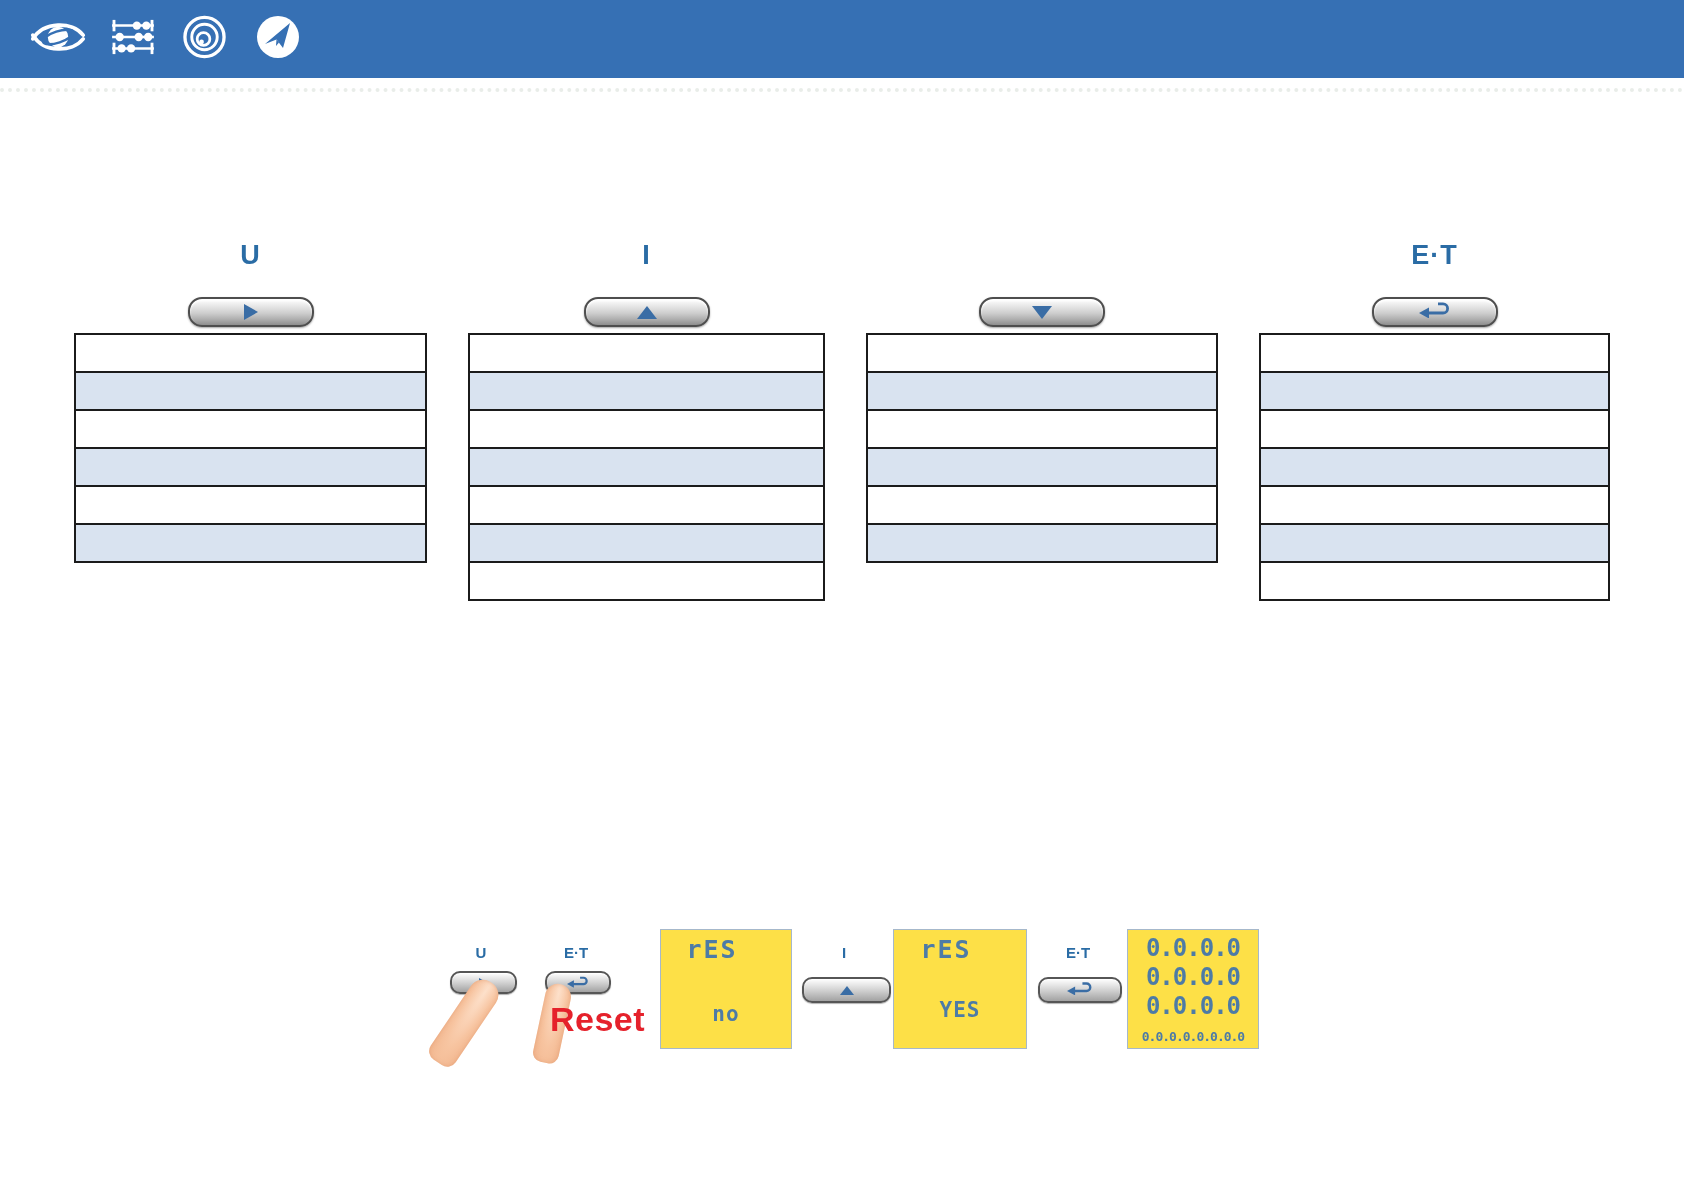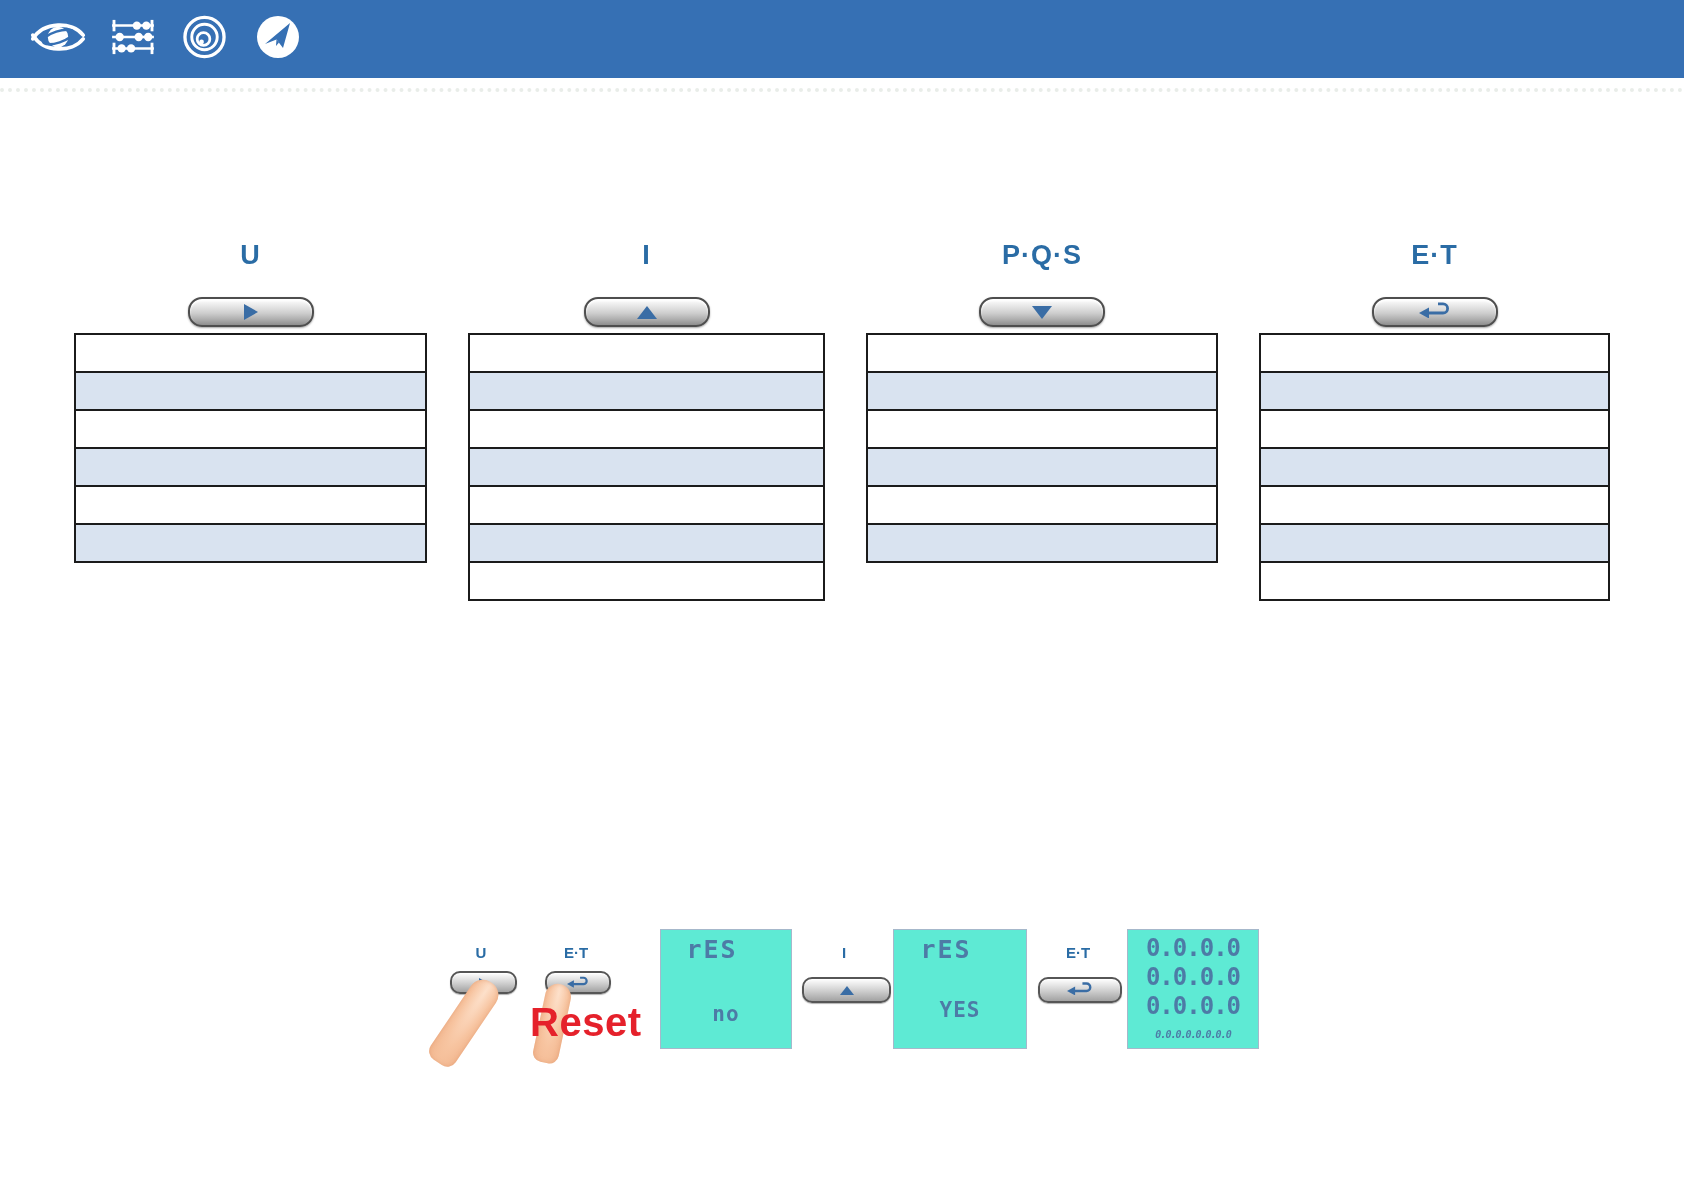--- a/index.html
+++ b/index.html
@@ -38,30 +38,30 @@
   
   .mini-label{position:absolute;width:60px;text-align:center;font-size:15px;font-weight:bold;
               color:#2a6ca5;}
   .mini-pill{position:absolute;border-radius:10px;
         background:linear-gradient(180deg,#ffffff 0%,#e9e9e9 25%,#c9c9c9 60%,#a2a2a2 100%);
         border:2px solid #565656;box-shadow:0 1px 1px rgba(0,0,0,.3), inset 0 1px 1px rgba(255,255,255,.9);
         display:flex;align-items:center;justify-content:center;cursor:pointer;}
   .finger{position:absolute;border-radius:14px 14px 10px 10px;
           background:radial-gradient(ellipse at 50% 12%, #fde0ca 0%, #f7c4a0 55%, #f1b48c 100%);
           box-shadow:inset 0 0 4px rgba(222,148,104,.55);}
-  .reset-txt{position:absolute;font-size:40px;font-weight:bold;color:#e5212b;letter-spacing:0.5px;}
-
-  .lcd{position:absolute;top:929px;height:118px;background:#5eead4;border:1px solid #a6b8cb;}
+  .reset-txt{position:absolute;font-size:34px;font-weight:bold;color:#e5212b;letter-spacing:0.5px;margin-left:20px;}
+
+  .lcd{position:absolute;top:929px;height:118px;background:#fde047;border:1px solid #a6b8cb;}
   .lcd-txt{position:absolute;font-family:"DejaVu Sans Mono", monospace;font-weight:bold;
            color:#4d7ba6;white-space:nowrap;}
   .lcd-l1{left:0;top:5px;width:100%;text-align:center;font-size:25px;letter-spacing:2px;
           padding-right:28px;box-sizing:border-box;}
   .lcd-l2{left:0;top:72px;width:100%;text-align:center;font-size:21px;letter-spacing:1px;}
   .lcd-d{left:0;width:100%;text-align:center;font-size:24px;letter-spacing:-1px;}
-  .lcd-ds{left:0;width:100%;text-align:center;font-size:10px;letter-spacing:-1px;top:99px;font-style:italic;}
+  .lcd-ds{left:0;width:100%;text-align:center;font-size:13px;letter-spacing:-1px;top:99px;}
 </style>
 </head>
 <body>
 
 <div class="page">
 
   <header class="topbar">
     <span class="icon" style="left:30px">
       <svg width="56" height="46" viewBox="0 0 60 48">
         <path d="M3 26 C15 7, 45 7, 57 22" fill="none" stroke="#fff" stroke-width="4" stroke-linecap="round"></path>
@@ -133,21 +133,20 @@
           <div class="trow alt"></div>
           <div class="trow"></div>
           <div class="trow alt"></div>
           <div class="trow"></div>
           <div class="trow alt"></div>
           <div class="trow"></div>
         </div>
     </section>
 
     <section class="col" style="left:866px;width:352px;">
-      <div class="col-label">P·Q·S</div>
       <div class="pill">
         <span class="tri-down"></span>
       </div>
       <div class="mtable">
           <div class="trow"></div>
           <div class="trow alt"></div>
           <div class="trow"></div>
           <div class="trow alt"></div>
           <div class="trow"></div>
           <div class="trow alt"></div>

